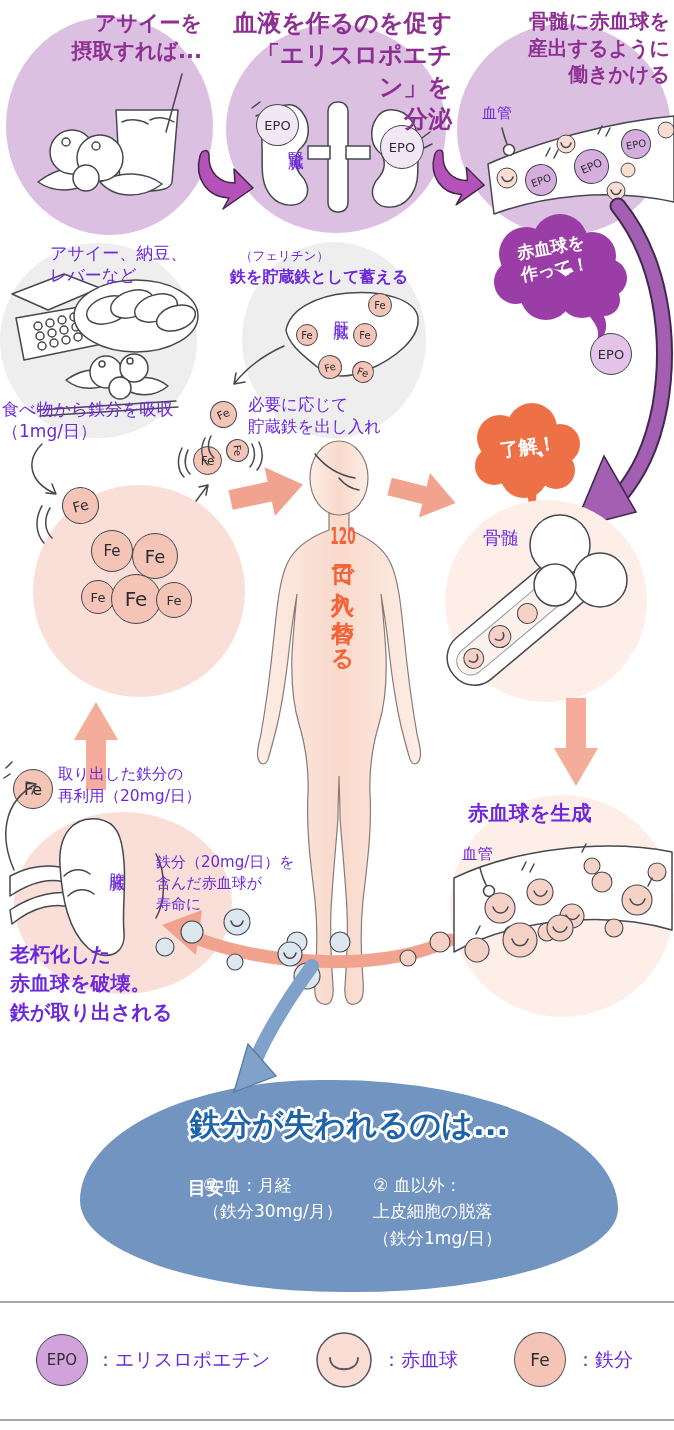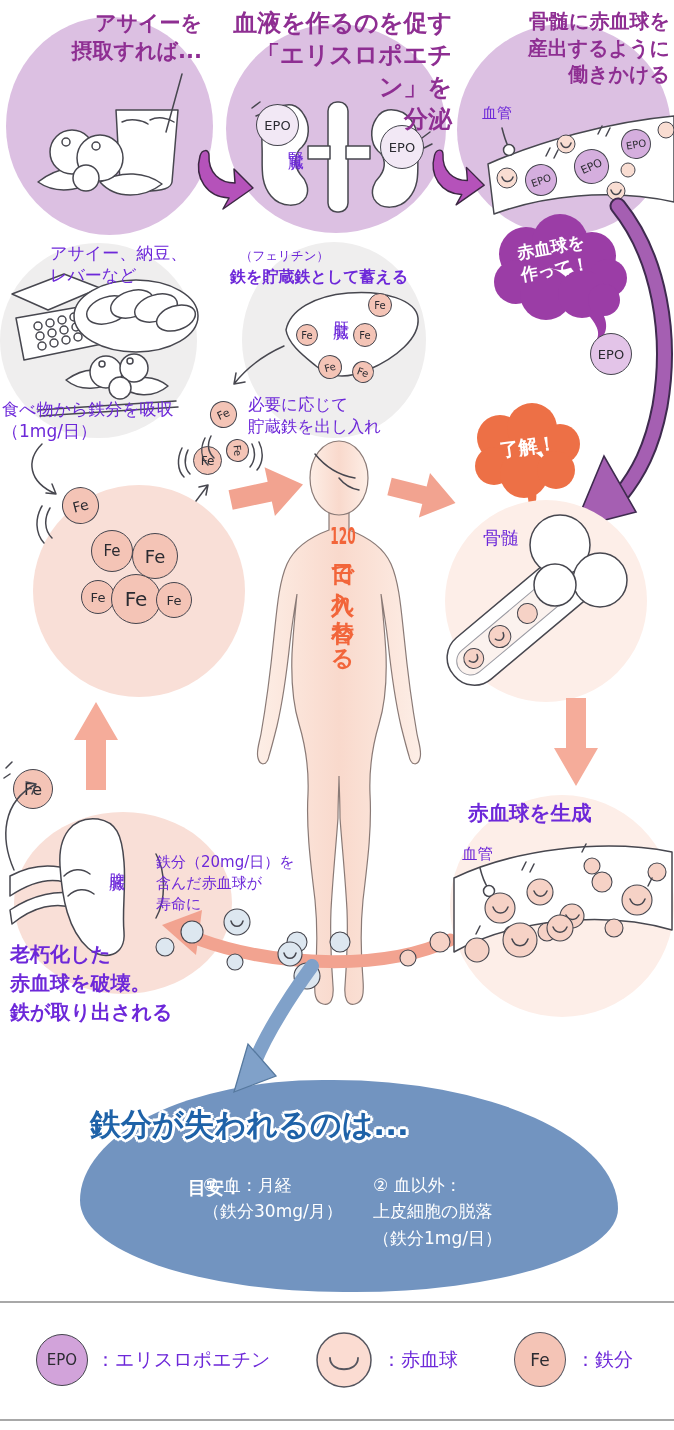--- a/index.html
+++ b/index.html
@@ -16,21 +16,21 @@
   .bold{font-weight:bold;}
   .badge{position:absolute;border-radius:50%;border:1.4px solid #45454e;display:flex;align-items:center;justify-content:center;color:#2b2b31;box-sizing:border-box;}
   .fe{background:#f4c4b6;}
   .epo{background:#d5aede;}
   .epolite{background:#f2e8f5;}
   .vlab{writing-mode:vertical-rl;text-orientation:upright;letter-spacing:2px;}
   .vbody{position:absolute;writing-mode:vertical-rl;text-orientation:upright;color:#f2653a;font-weight:bold;}
   .tcu{text-combine-upright:all;}
   .bubtxt{position:absolute;color:#fff;font-weight:bold;text-align:center;white-space:pre-line;line-height:1.28;}
   .blob{position:absolute;background:#7294c0;border-radius:46% 54% 50% 50% / 58% 62% 40% 44%;}
-  .blobtitle{position:absolute;text-align:left;font-weight:bold;color:#1e62a8;
+  .blobtitle{position:absolute;text-align:center;font-weight:bold;color:#1e62a8;
     text-shadow:-2px -2px 0 #fff,2px -2px 0 #fff,-2px 2px 0 #fff,2px 2px 0 #fff,0 -3px 0 #fff,0 3px 0 #fff,-3px 0 0 #fff,3px 0 0 #fff;}
   .blobtxt{position:absolute;color:#fff;white-space:pre-line;line-height:1.55;}
   .hline{position:absolute;left:0;width:674px;height:2px;background:#a8a8a8;}
   svg{position:absolute;overflow:visible;}
   .sk{fill:#ffffff;stroke:#47474f;stroke-width:1.5;stroke-linejoin:round;}
   .ln{fill:none;stroke:#47474f;stroke-width:1.5;stroke-linecap:round;}
 </style>
 </head>
 <body>
 
@@ -309,20 +309,22 @@
   <svg style="left:72px;top:698px;" width="48" height="92" viewBox="0 0 48 92">
     <polygon points="14,92 34,92 34,42 46,42 24,4 2,42 14,42" fill="#f5ac9a"></polygon>
   </svg>
 
   <div class="badge fe" style="left:13px;top:769px;width:40px;height:40px;font-size:16px;">
       <span>Fe</span>
     </div>
   <svg style="left:2px;top:752px;" width="30" height="30" viewBox="0 0 30 30">
     <path class="ln" d="M4,16 L10,10 M2,26 L8,22" stroke-width="1.2"></path>
   </svg>
+  <div class="txt" style="left:58px;top:764px;width:164px;font-size:15.5px;line-height:1.4;">取り出した鉄分の
+再利用（20mg/日）</div>
   <div class="circ pink" style="left:14px;top:812px;width:218px;height:182px;"></div>
   <svg style="left:0px;top:776px;" width="56" height="100" viewBox="0 0 56 100">
     <path class="ln" d="M14,94 C0,62 2,26 36,8 M36,8 L26,6 M36,8 L32,18"></path>
   </svg>
   <svg style="left:10px;top:814px;" width="190" height="180" viewBox="0 0 190 180">
     <path class="sk" d="M0,62 C22,50 44,50 62,56 L64,72 C46,62 24,66 0,82 Z"></path>
     <path class="sk" d="M0,96 C24,80 48,76 66,80 L64,94 C46,88 24,92 2,110 Z"></path>
     <path class="sk" d="M88,5 C62,2 48,22 50,52 C52,84 58,116 78,134 C94,148 116,142 114,118 C112,98 116,72 114,48 C112,20 106,8 88,5 Z"></path>
     <path class="ln" d="M54,62 C62,54 72,54 80,60 M58,82 C66,74 76,74 84,80" stroke-width="1.2"></path>
     <path class="ln" d="M146,40 C156,58 156,86 146,104" stroke-width="1.4"></path>

